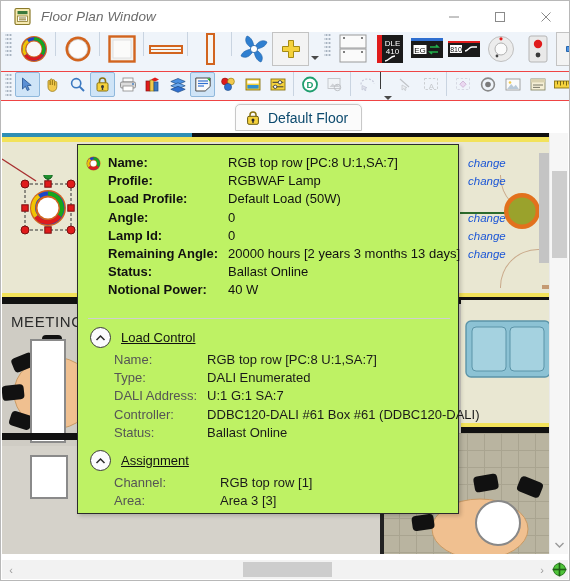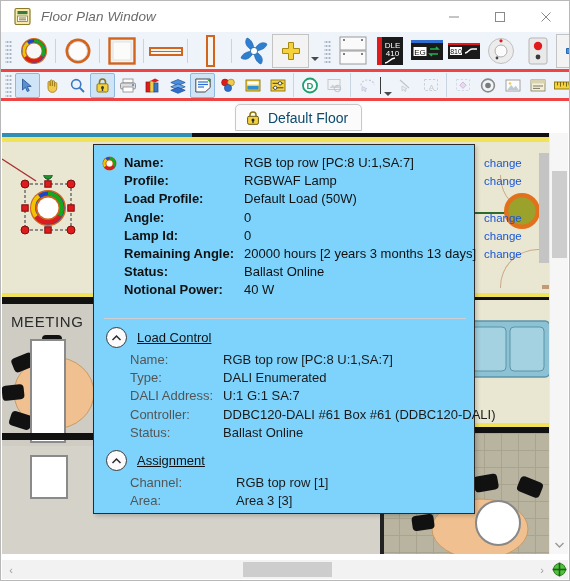--- a/index.html
+++ b/index.html
@@ -13,21 +13,21 @@
 
   
   .titlebar{position:absolute;left:0;top:0;width:568px;height:31px;background:#fff;display:flex;align-items:center;font-style:italic;}
   .title-icon{width:19px;height:19px;margin-left:12px;margin-right:9px;position:relative;flex:none;}
   .title-text{font-size:13.5px;color:#6b6b6b;letter-spacing:0.1px;}
   .winbtns{margin-left:auto;display:flex;height:31px;}
   .winbtn{width:46px;height:31px;display:flex;align-items:center;justify-content:center;color:#8a8a8a;}
   .winbtn svg{display:block;}
 
   
-  .tb{position:absolute;left:0;width:568px;background:#eef4fb;border-bottom:3px solid #ef4444;display:flex;align-items:center;box-sizing:border-box;}
+  .tb{position:absolute;left:0;width:568px;background:#eef4fb;border-bottom:1px solid #ef4444;display:flex;box-sizing:border-box;}
   #tb1{top:31px;height:40px;background:#eff4fa;}
   #tb2{top:71px;height:29px;background:#eff4fa;}
   .grip{width:7px;height:24px;margin:0 3px 0 4px;flex:none;
         background-image:radial-gradient(circle,#9aa7b6 1px, transparent 1.2px);
         background-size:3px 4px;background-position:1px 1px;opacity:.85;}
   .sep{width:1px;height:24px;background:#c9d4e1;margin:0 3px;flex:none;}
   .tbtn{flex:none;display:flex;align-items:center;justify-content:center;position:relative;}
   #tb1 .tbtn{width:37px;height:34px;}
   #tb2 .tbtn{width:25px;height:25px;}
   .tbtn.sel{background:#cfe4f7;border:1px solid #8fb8dc;border-radius:2px;box-sizing:border-box;}
@@ -51,30 +51,30 @@
   
   .vsb{position:absolute;right:1px;top:132px;width:18px;height:421px;background:#f6f6f6;border-left:1px solid #eaeaea;}
   .vthumb{position:absolute;left:2px;top:38px;width:15px;height:87px;background:#cdcdcd;}
   .vdown{position:absolute;left:0;bottom:0;width:18px;height:18px;display:flex;align-items:center;justify-content:center;color:#8a8a8a;}
   .hsb{position:absolute;left:1px;bottom:1px;width:549px;height:19px;background:#f2f2f2;display:flex;align-items:center;}
   .hthumb{position:absolute;left:241px;top:2px;width:89px;height:15px;background:#cdcdcd;}
   .harrow{width:18px;height:19px;display:flex;align-items:center;justify-content:center;color:#9b9b9b;font-size:11px;}
   .corner{position:absolute;right:1px;bottom:1px;width:18px;height:19px;background:#f2f2f2;display:flex;align-items:center;justify-content:center;}
 
   
-  .popup{position:absolute;left:92px;top:143px;width:382px;height:370px;background:#7dd3fc;
+  .popup{position:absolute;left:76px;top:143px;width:382px;height:370px;background:#bef264;
          border:1px solid #2b2b2b;box-sizing:border-box;box-shadow:2px 2px 4px rgba(0,0,0,.18);}
   .rgbdot{position:absolute;left:8px;top:11px;width:15px;height:15px;}
   table.kv{border-collapse:collapse;}
   .sec1{position:absolute;left:0;top:0;width:100%;}
   .sec1 table{margin:9px 0 0 30px;}
   .sec1 td{font-size:13px;color:#111;padding:0;height:18.2px;vertical-align:top;line-height:18.2px;white-space:nowrap;}
   td.k{font-weight:bold;padding-right:10px;}
   td.v{padding-right:8px;}
-  td.c{text-align:right;width:54px;}
+  td.c{text-align:right;width:54px;font-style:italic;}
   a.change{color:#1b56d6;font-size:11.5px;text-decoration:none;}
   .hr{position:absolute;left:10px;width:362px;height:1px;background:#cfcfcf;}
   .sechead{position:absolute;display:flex;align-items:center;}
   .chev{width:19px;height:19px;border:1px solid #3a3a3a;border-radius:50%;display:flex;align-items:center;justify-content:center;flex:none;background:#fbfbfd;}
   .sechead .lbl{margin-left:10px;font-size:13px;color:#111;text-decoration:underline;}
   .sub{position:absolute;}
   .sub table{border-collapse:collapse;}
   .sub td{font-size:13px;color:#333;padding:0;height:18.2px;line-height:18.2px;vertical-align:top;white-space:nowrap;}
   td.sk{color:#555;padding-right:10px;width:96px;}
   td.sv{color:#1a1a1a;}

